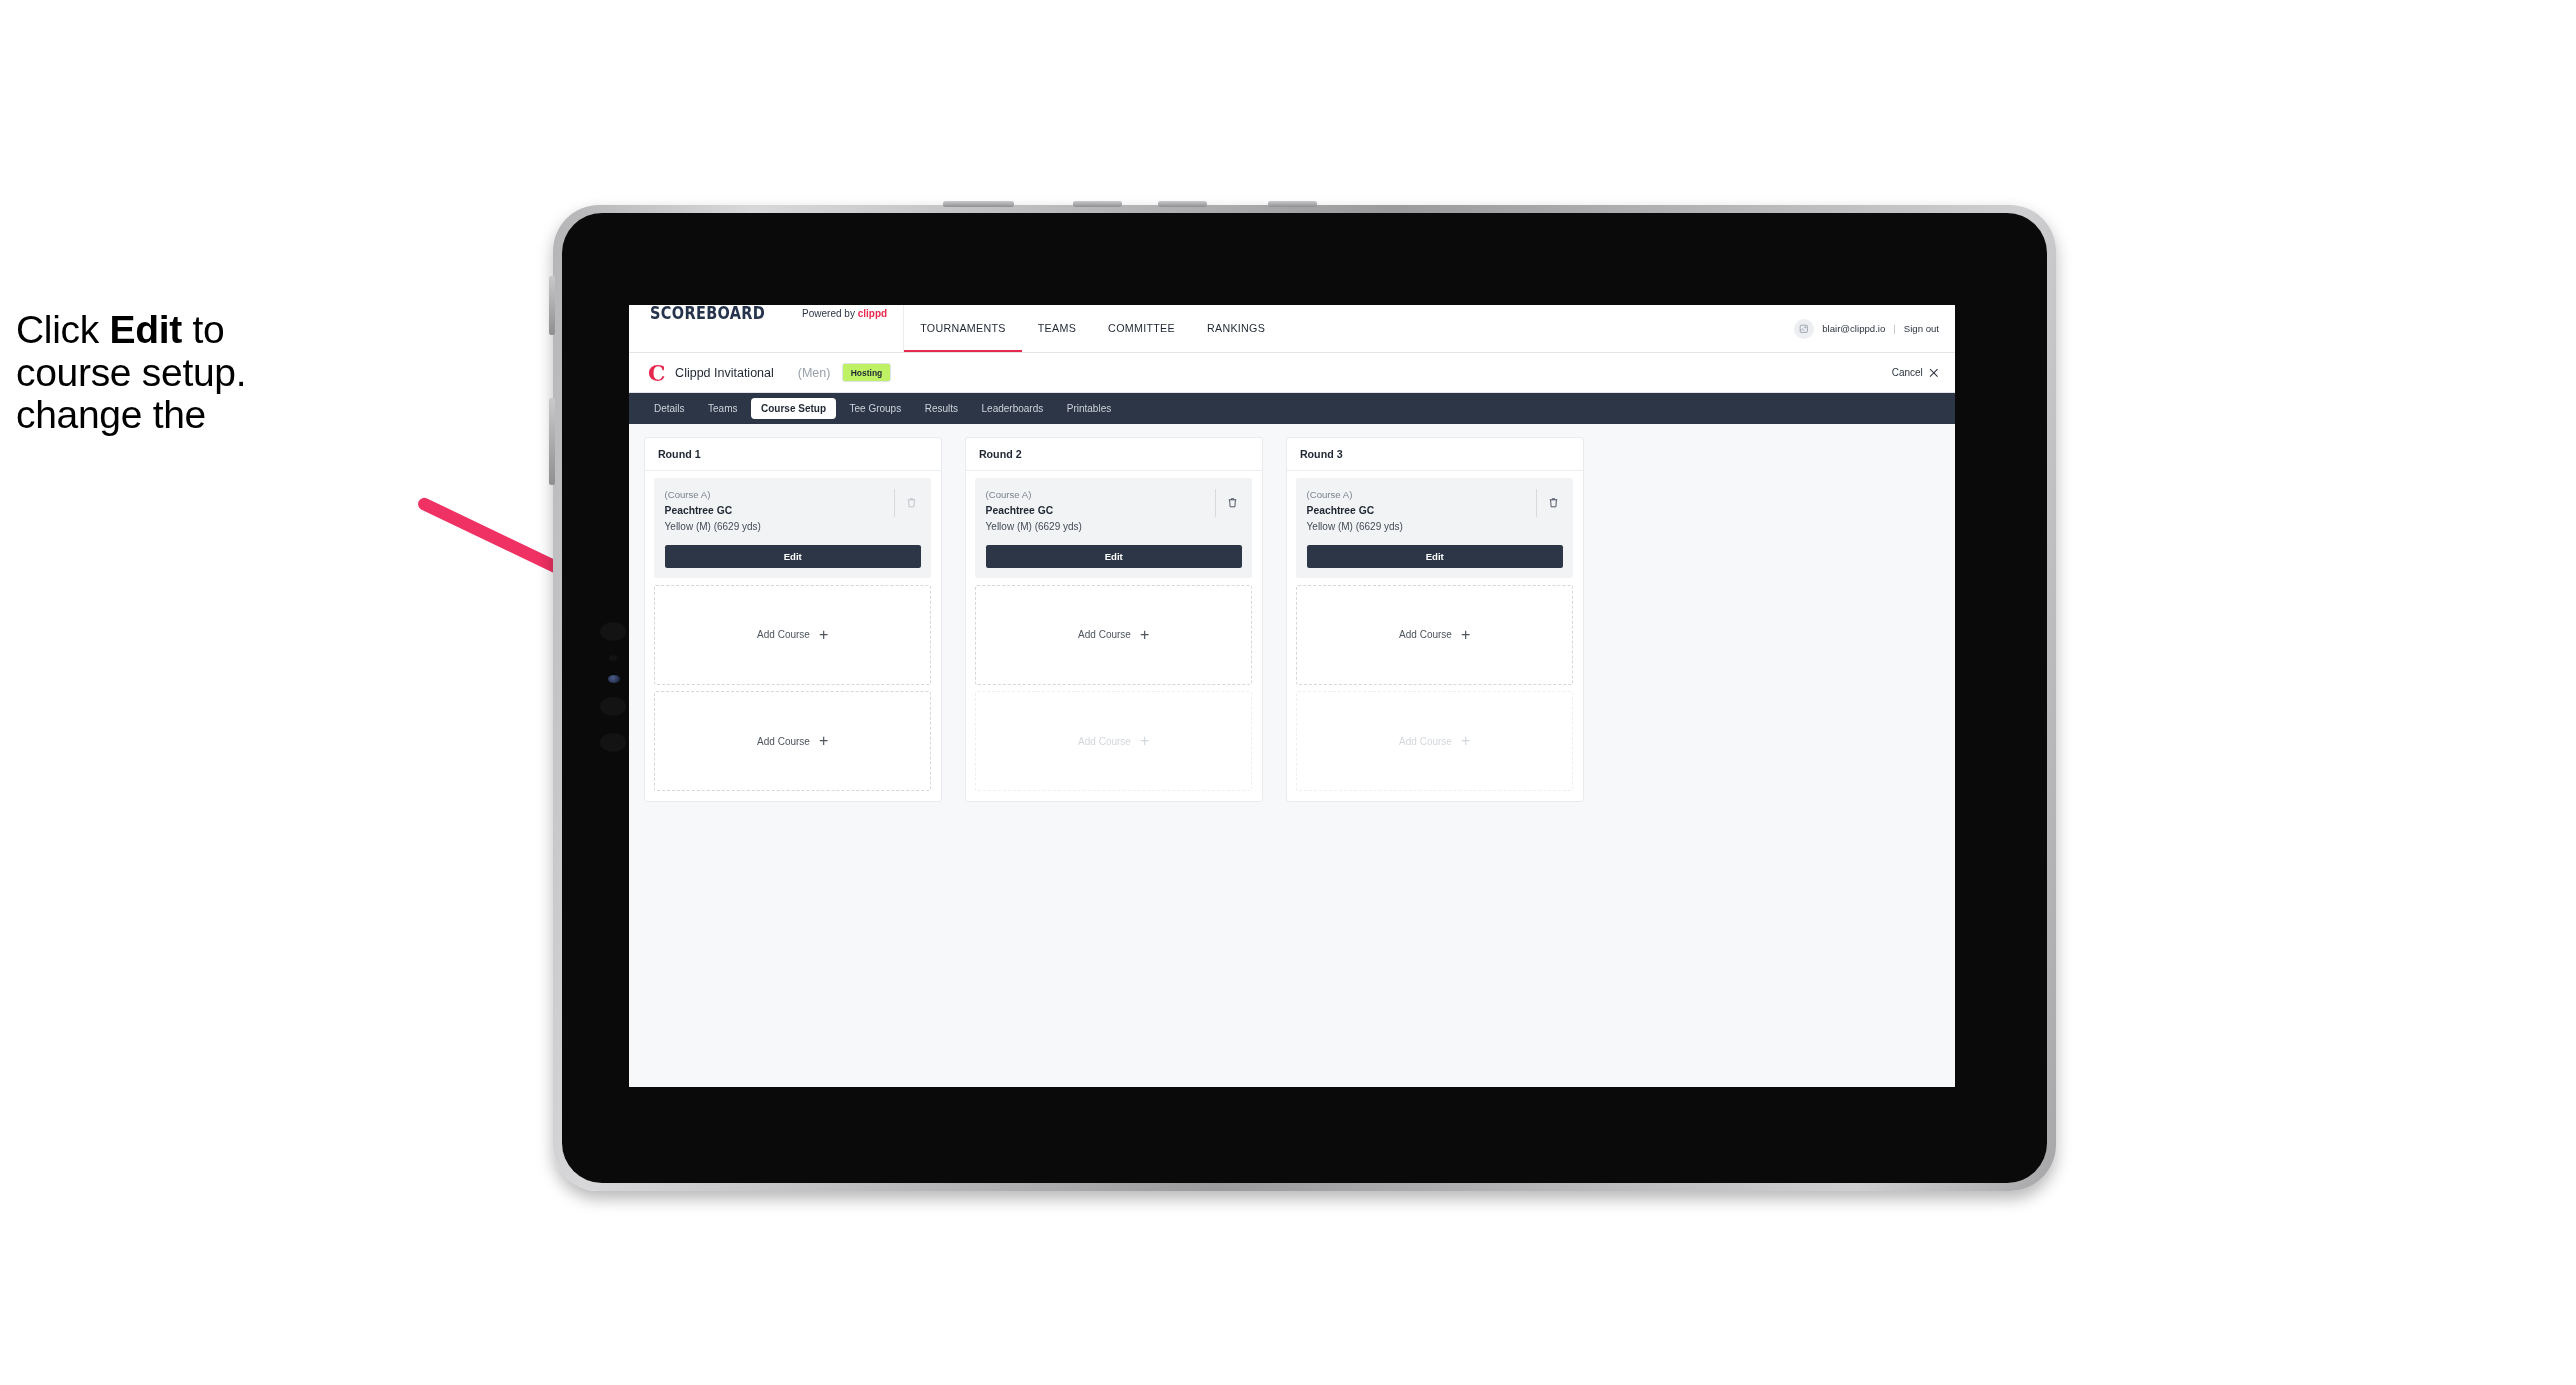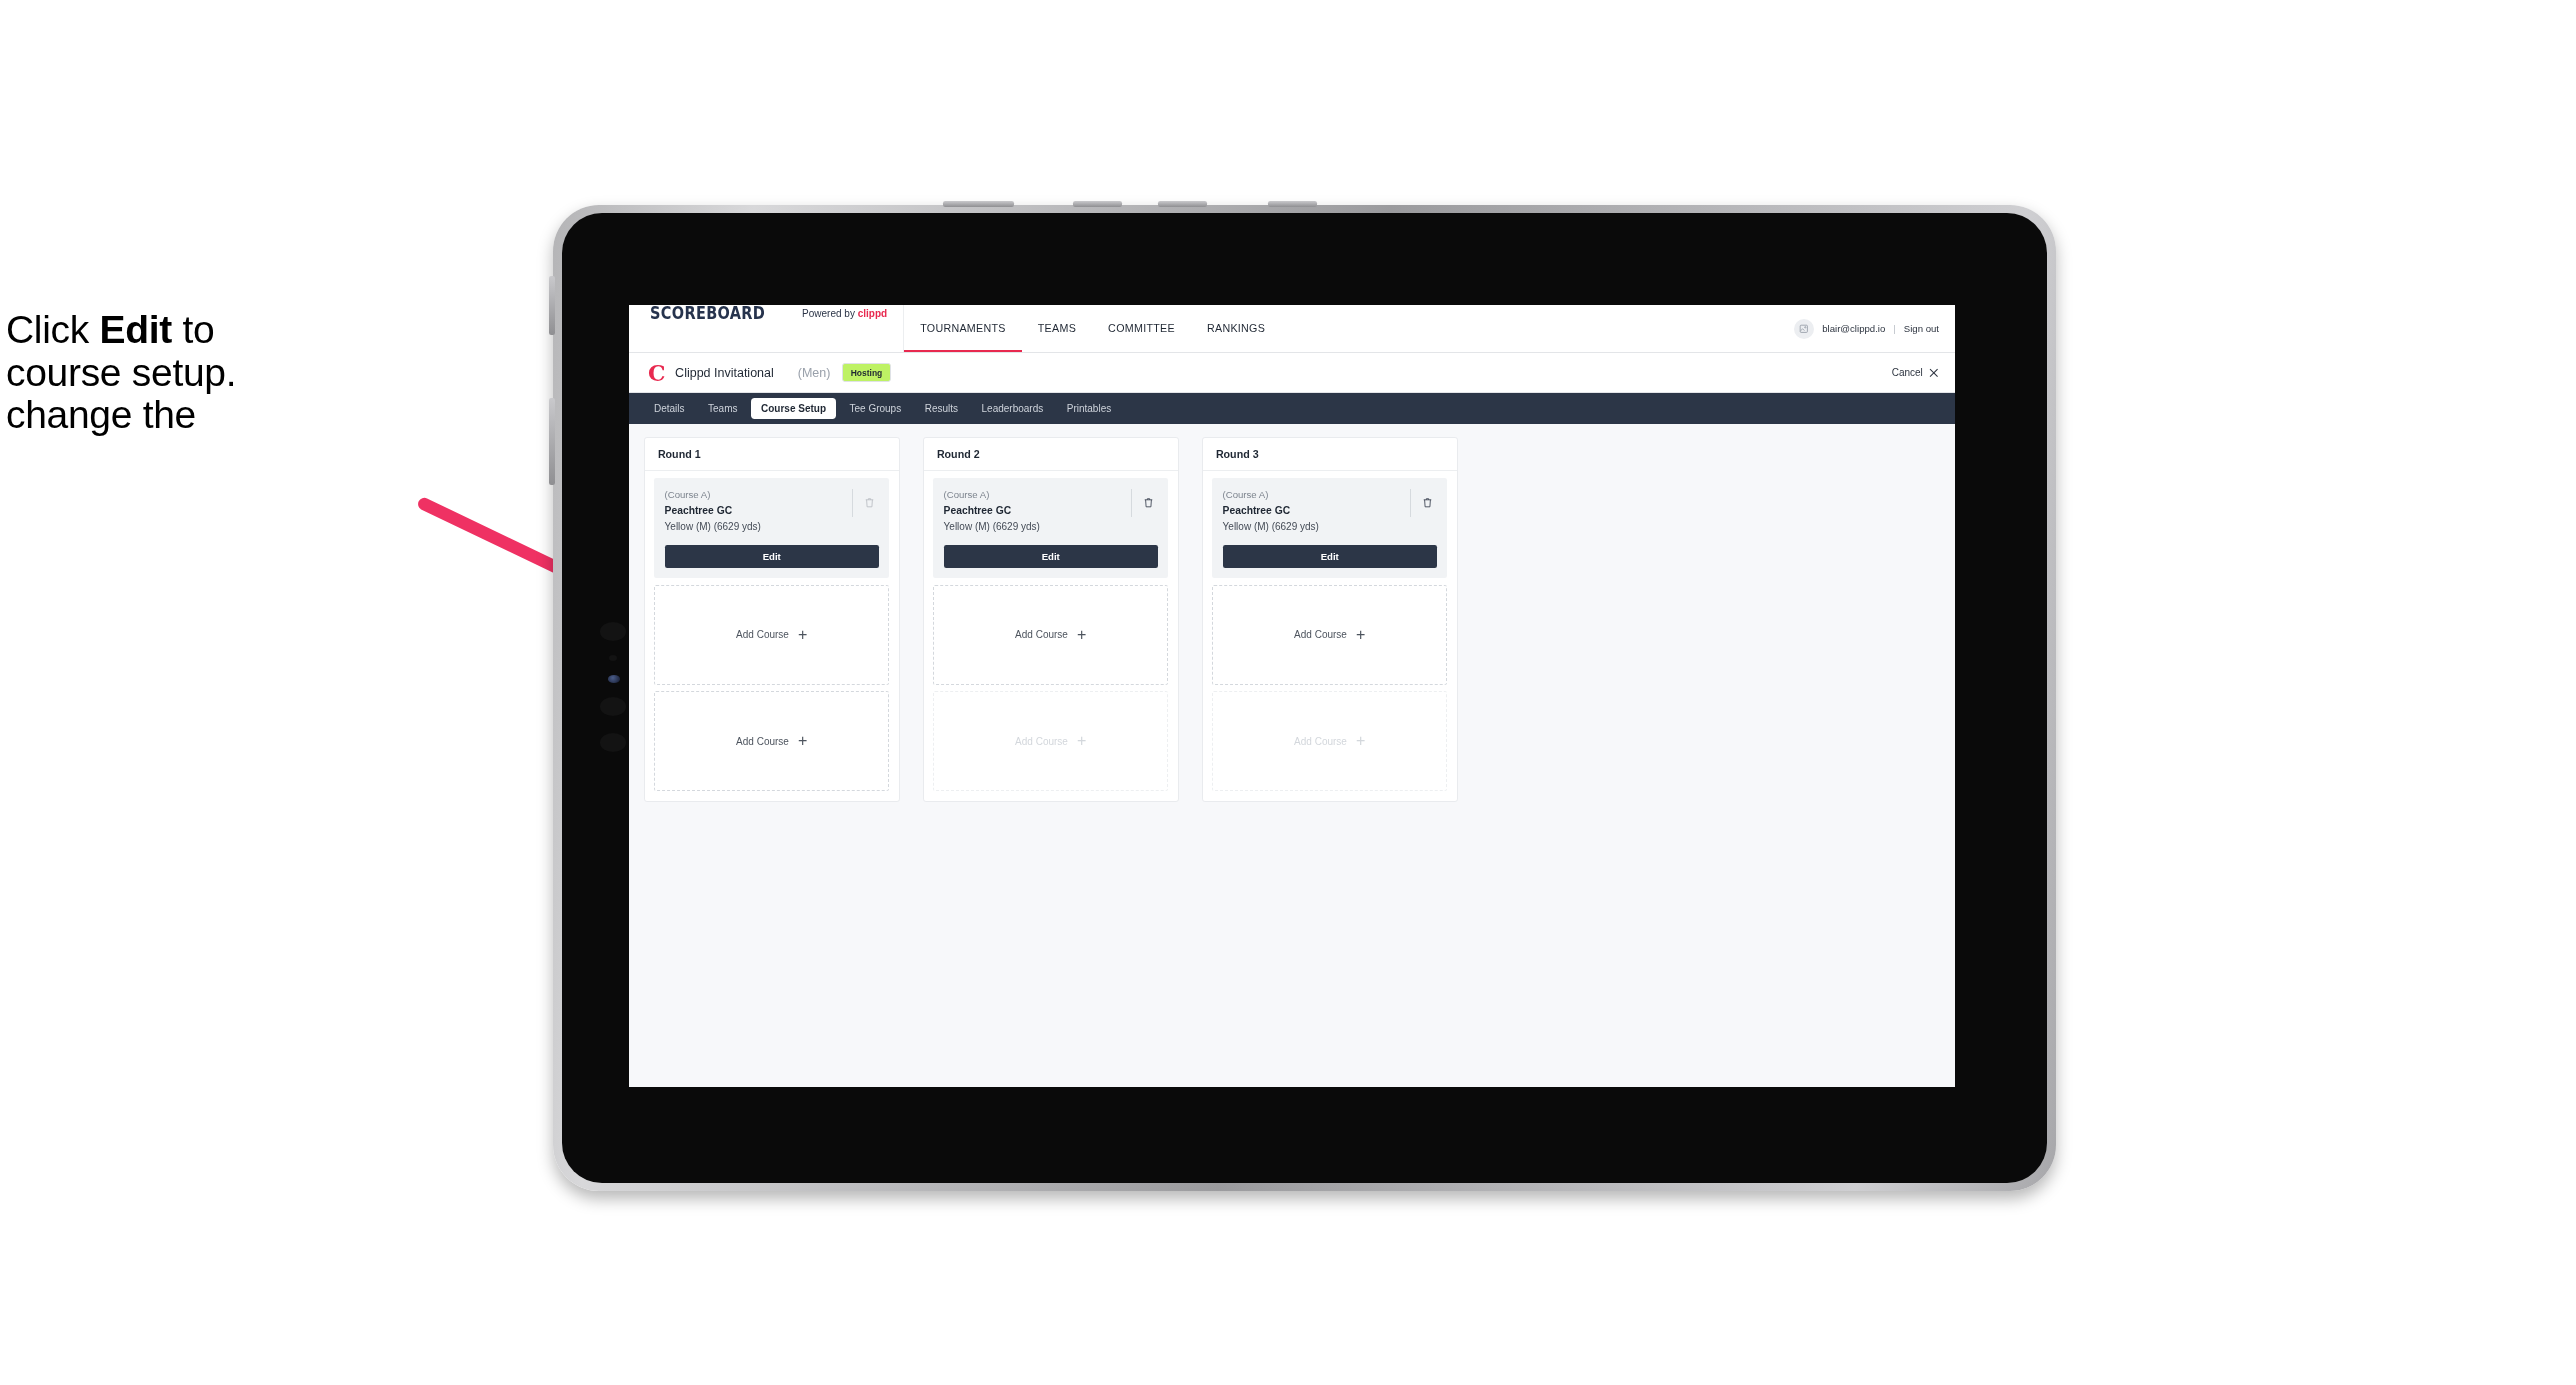--- a/index.html
+++ b/index.html
@@ -6,21 +6,21 @@
   html, body {
     width: 2576px; height: 1386px;
     background: #ffffff;
     font-family: "Liberation Sans", sans-serif;
     overflow: hidden;
   }
 
   
   #annotation {
     position: absolute;
-    left: 6px; top: 309px;
+    left: 16px; top: 309px;
     width: 412px;
   }
   #annotation .line {
     font-size: 39px;
     line-height: 1.09;
     color: #000000;
     letter-spacing: -0.3px;
     white-space: nowrap;
   }
   #annotation .bold { font-weight: 700; }
@@ -202,21 +202,21 @@
   }
 
   
   #rounds {
     display: flex;
     padding: 12.5px 14.7px;
     gap: 23px;
     align-items: flex-start;
   }
   .round-col {
-    width: 256px;
+    width: 298px;
     background: #ffffff;
     border: 0.7px solid #e9ebee;
     border-radius: 2.9px;
   }
   .round-head {
     padding: 10.3px 13.2px;
     font-size: 10.7px;
     font-weight: 700;
     color: #1f2733;
     border-bottom: 0.7px solid #eceef0;

